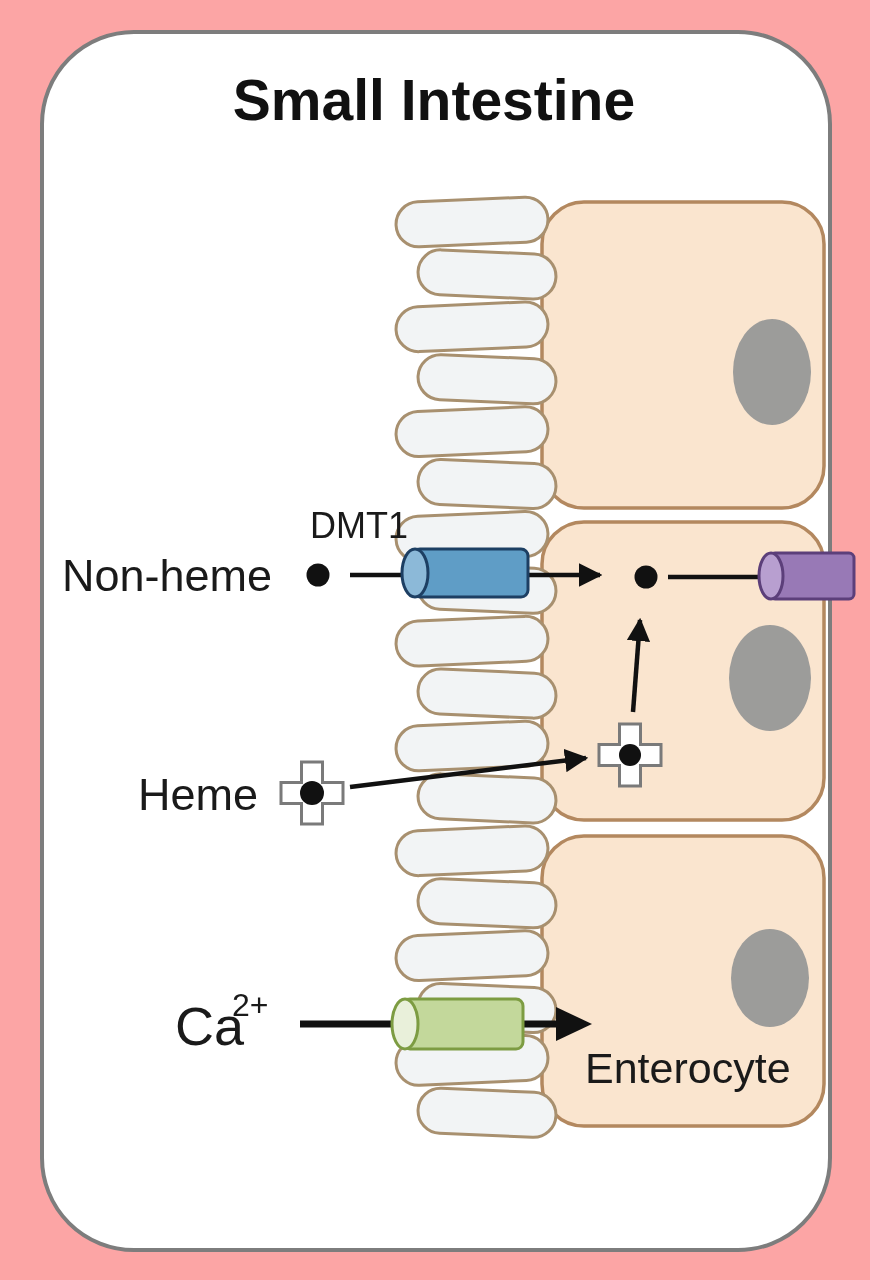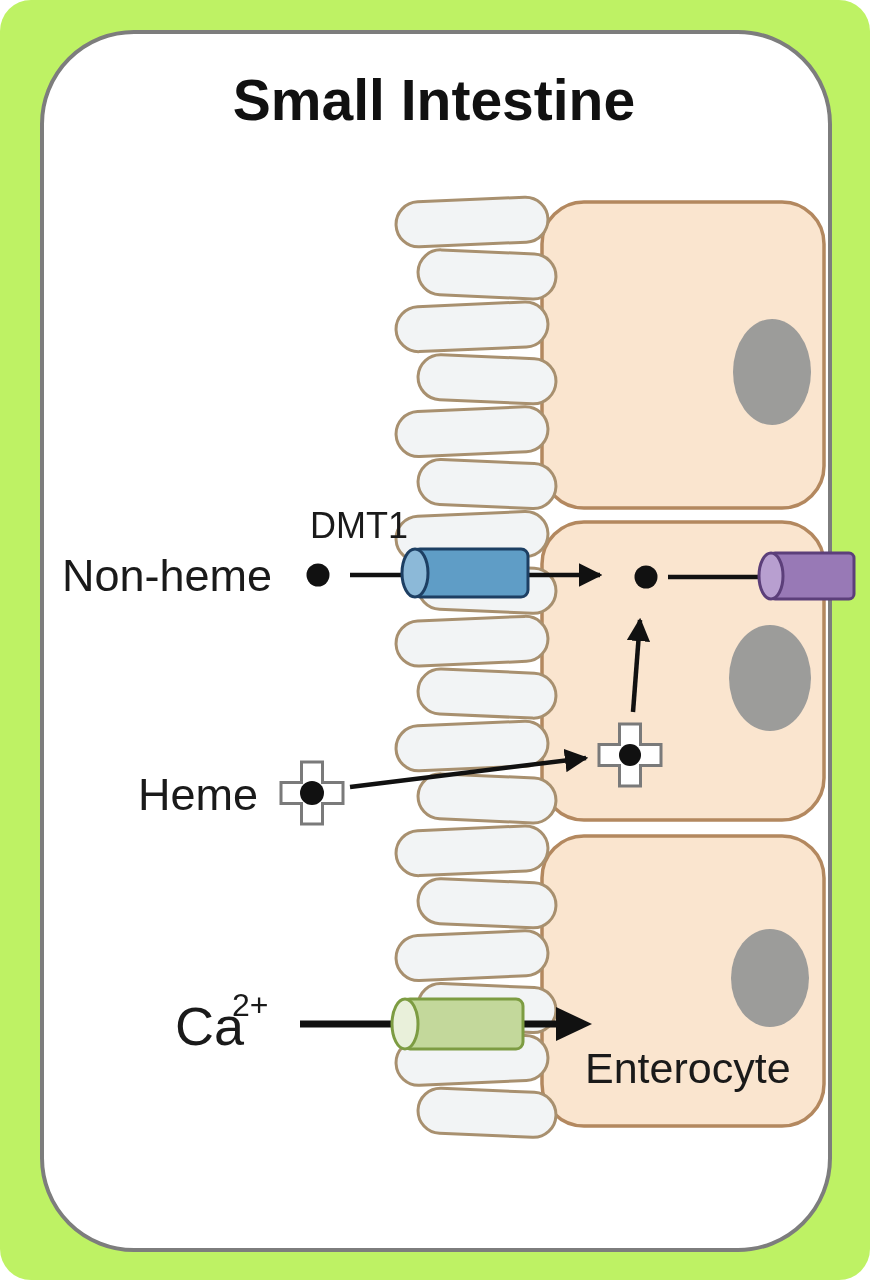--- a/index.html
+++ b/index.html
@@ -1,23 +1,22 @@
 <!DOCTYPE html>
 <html><head>
 <meta charset="utf-8">
 <style>
   html, body { margin: 0; padding: 0; background: #ffffff; }
   .stage {
     position: relative;
     width: 870px;
     height: 1280px;
-    background: #bef264;
+    background: #fca5a5;
     overflow: hidden;
     font-family: "Liberation Sans", sans-serif;
-    border-radius: 31px;
   }
   svg text { font-family: "Liberation Sans", sans-serif; }
   .title-text { font-weight: bold; }
 </style>
 </head>
 <body>
 
 <div class="stage">
 <svg width="870" height="1280" viewBox="0 0 870 1280" xmlns="http://www.w3.org/2000/svg">
 

